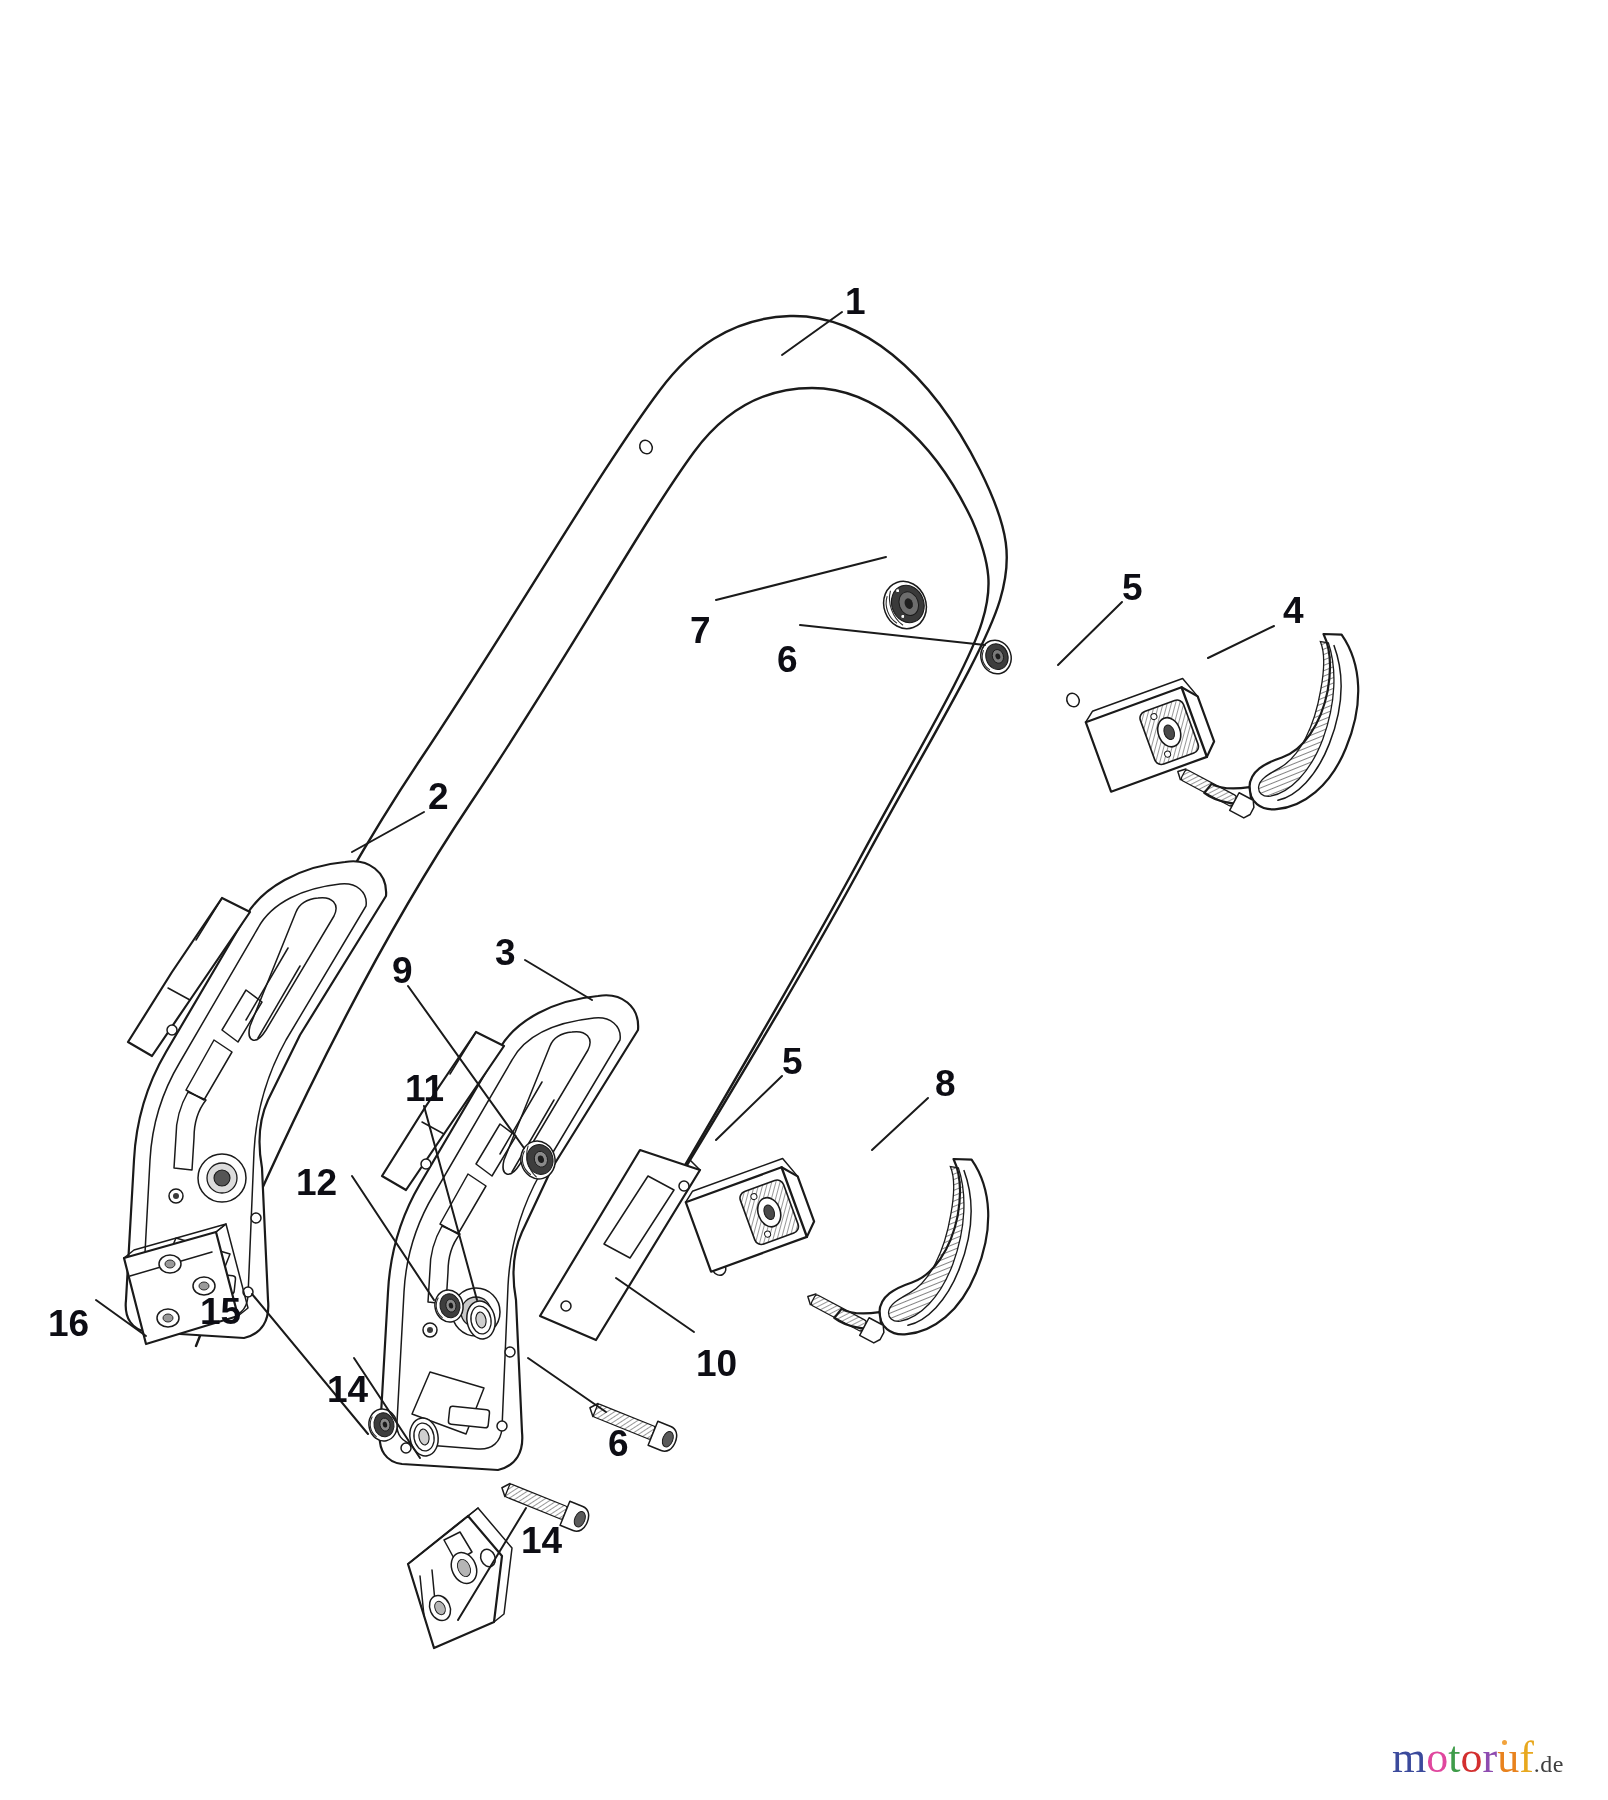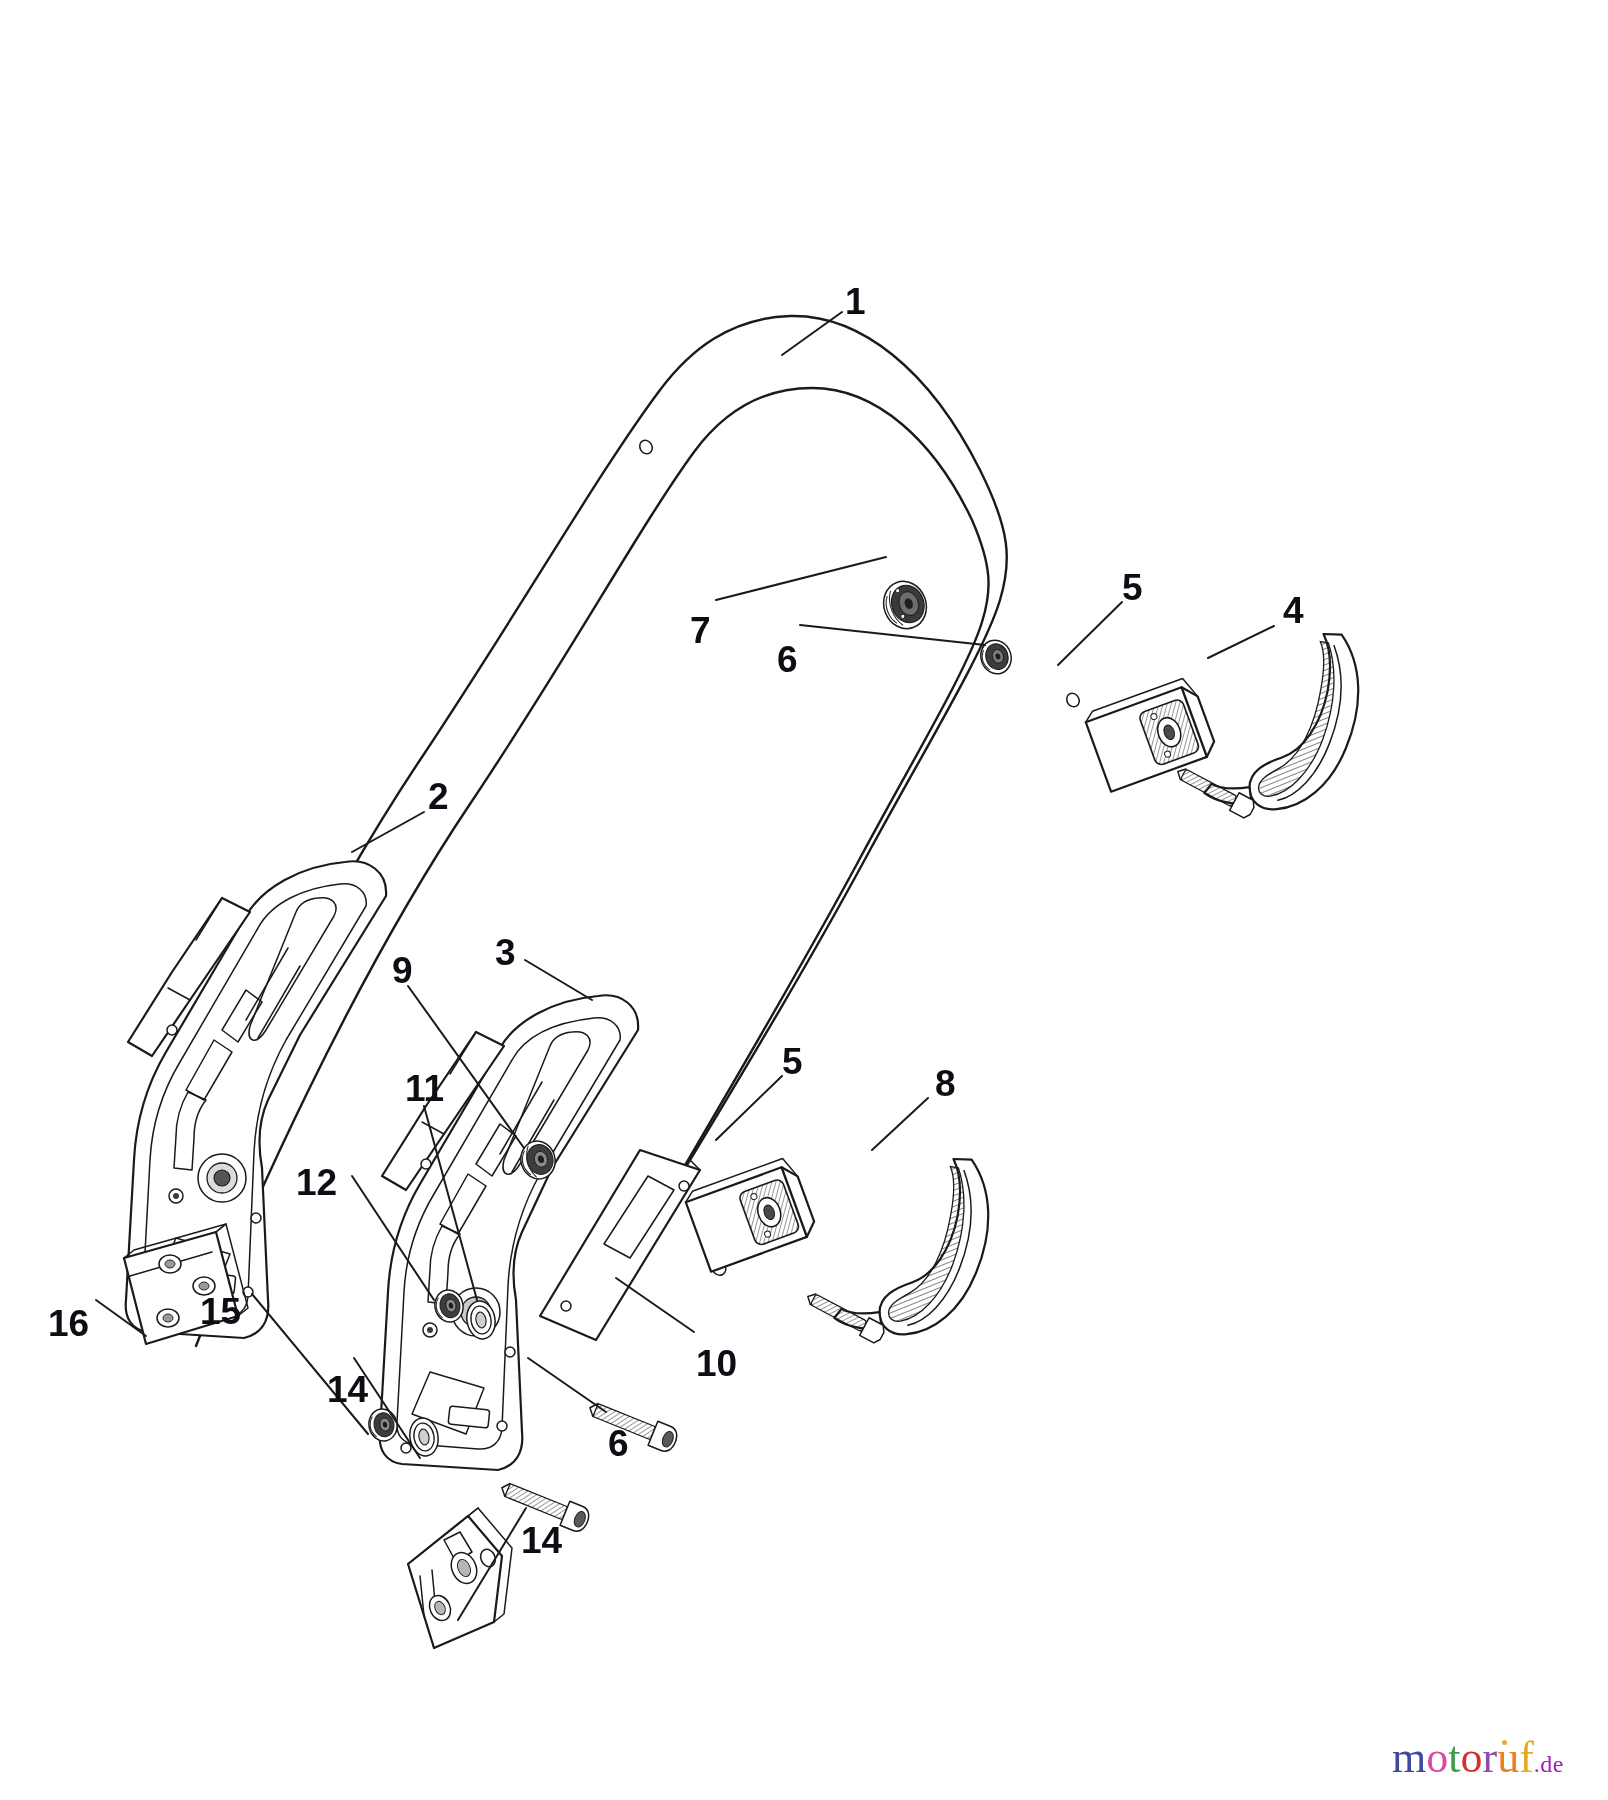--- a/index.html
+++ b/index.html
@@ -30,21 +30,21 @@
     font-family:"Liberation Serif", serif;
     font-size:44px;
     line-height:1;
     white-space:nowrap;
     user-select:none;
   }
   #brand-logo .l{font-weight:400;}
   #brand-logo .tld{
     font-family:"Liberation Serif", serif;
     font-size:24px;
-    color:#a21caf;
+    color:#404040;
     letter-spacing:0.5px;
   }
   #brand-logo .dot{
     position:absolute;
     width:5px;height:5px;border-radius:50%;
     background:#f2a33c;
     top:4px;right:57px;
   }
 </style>
 </head>

